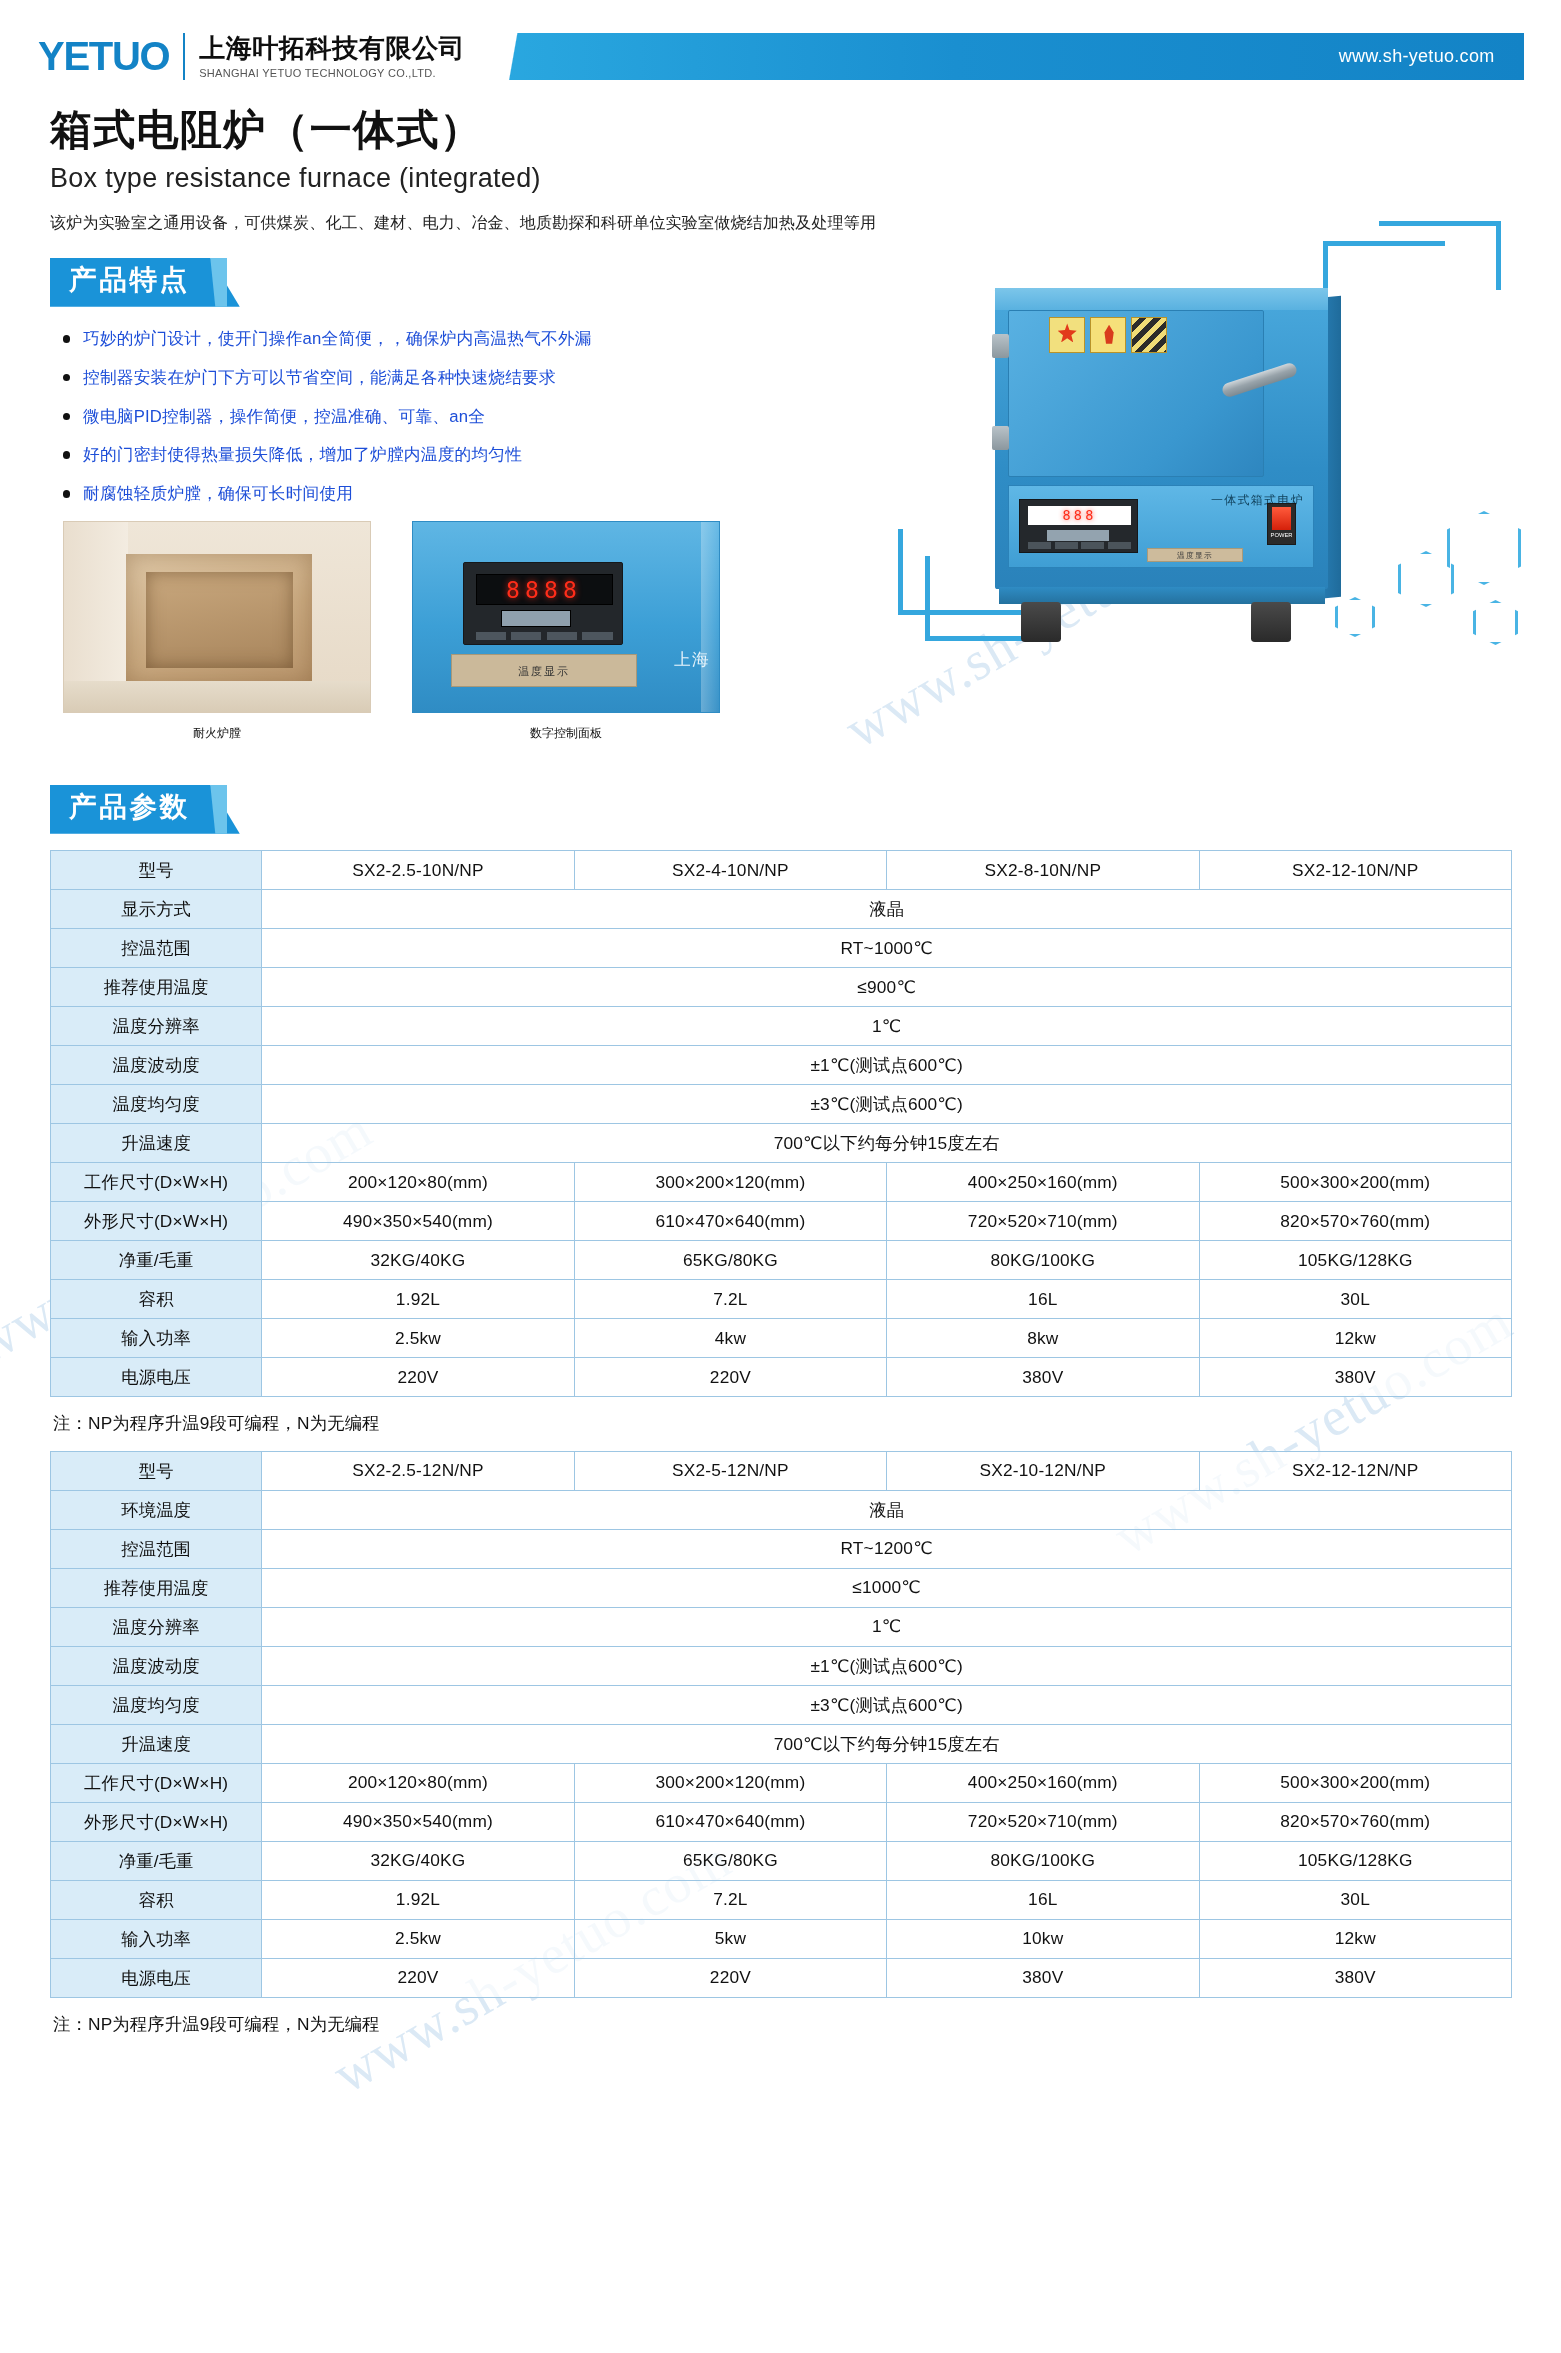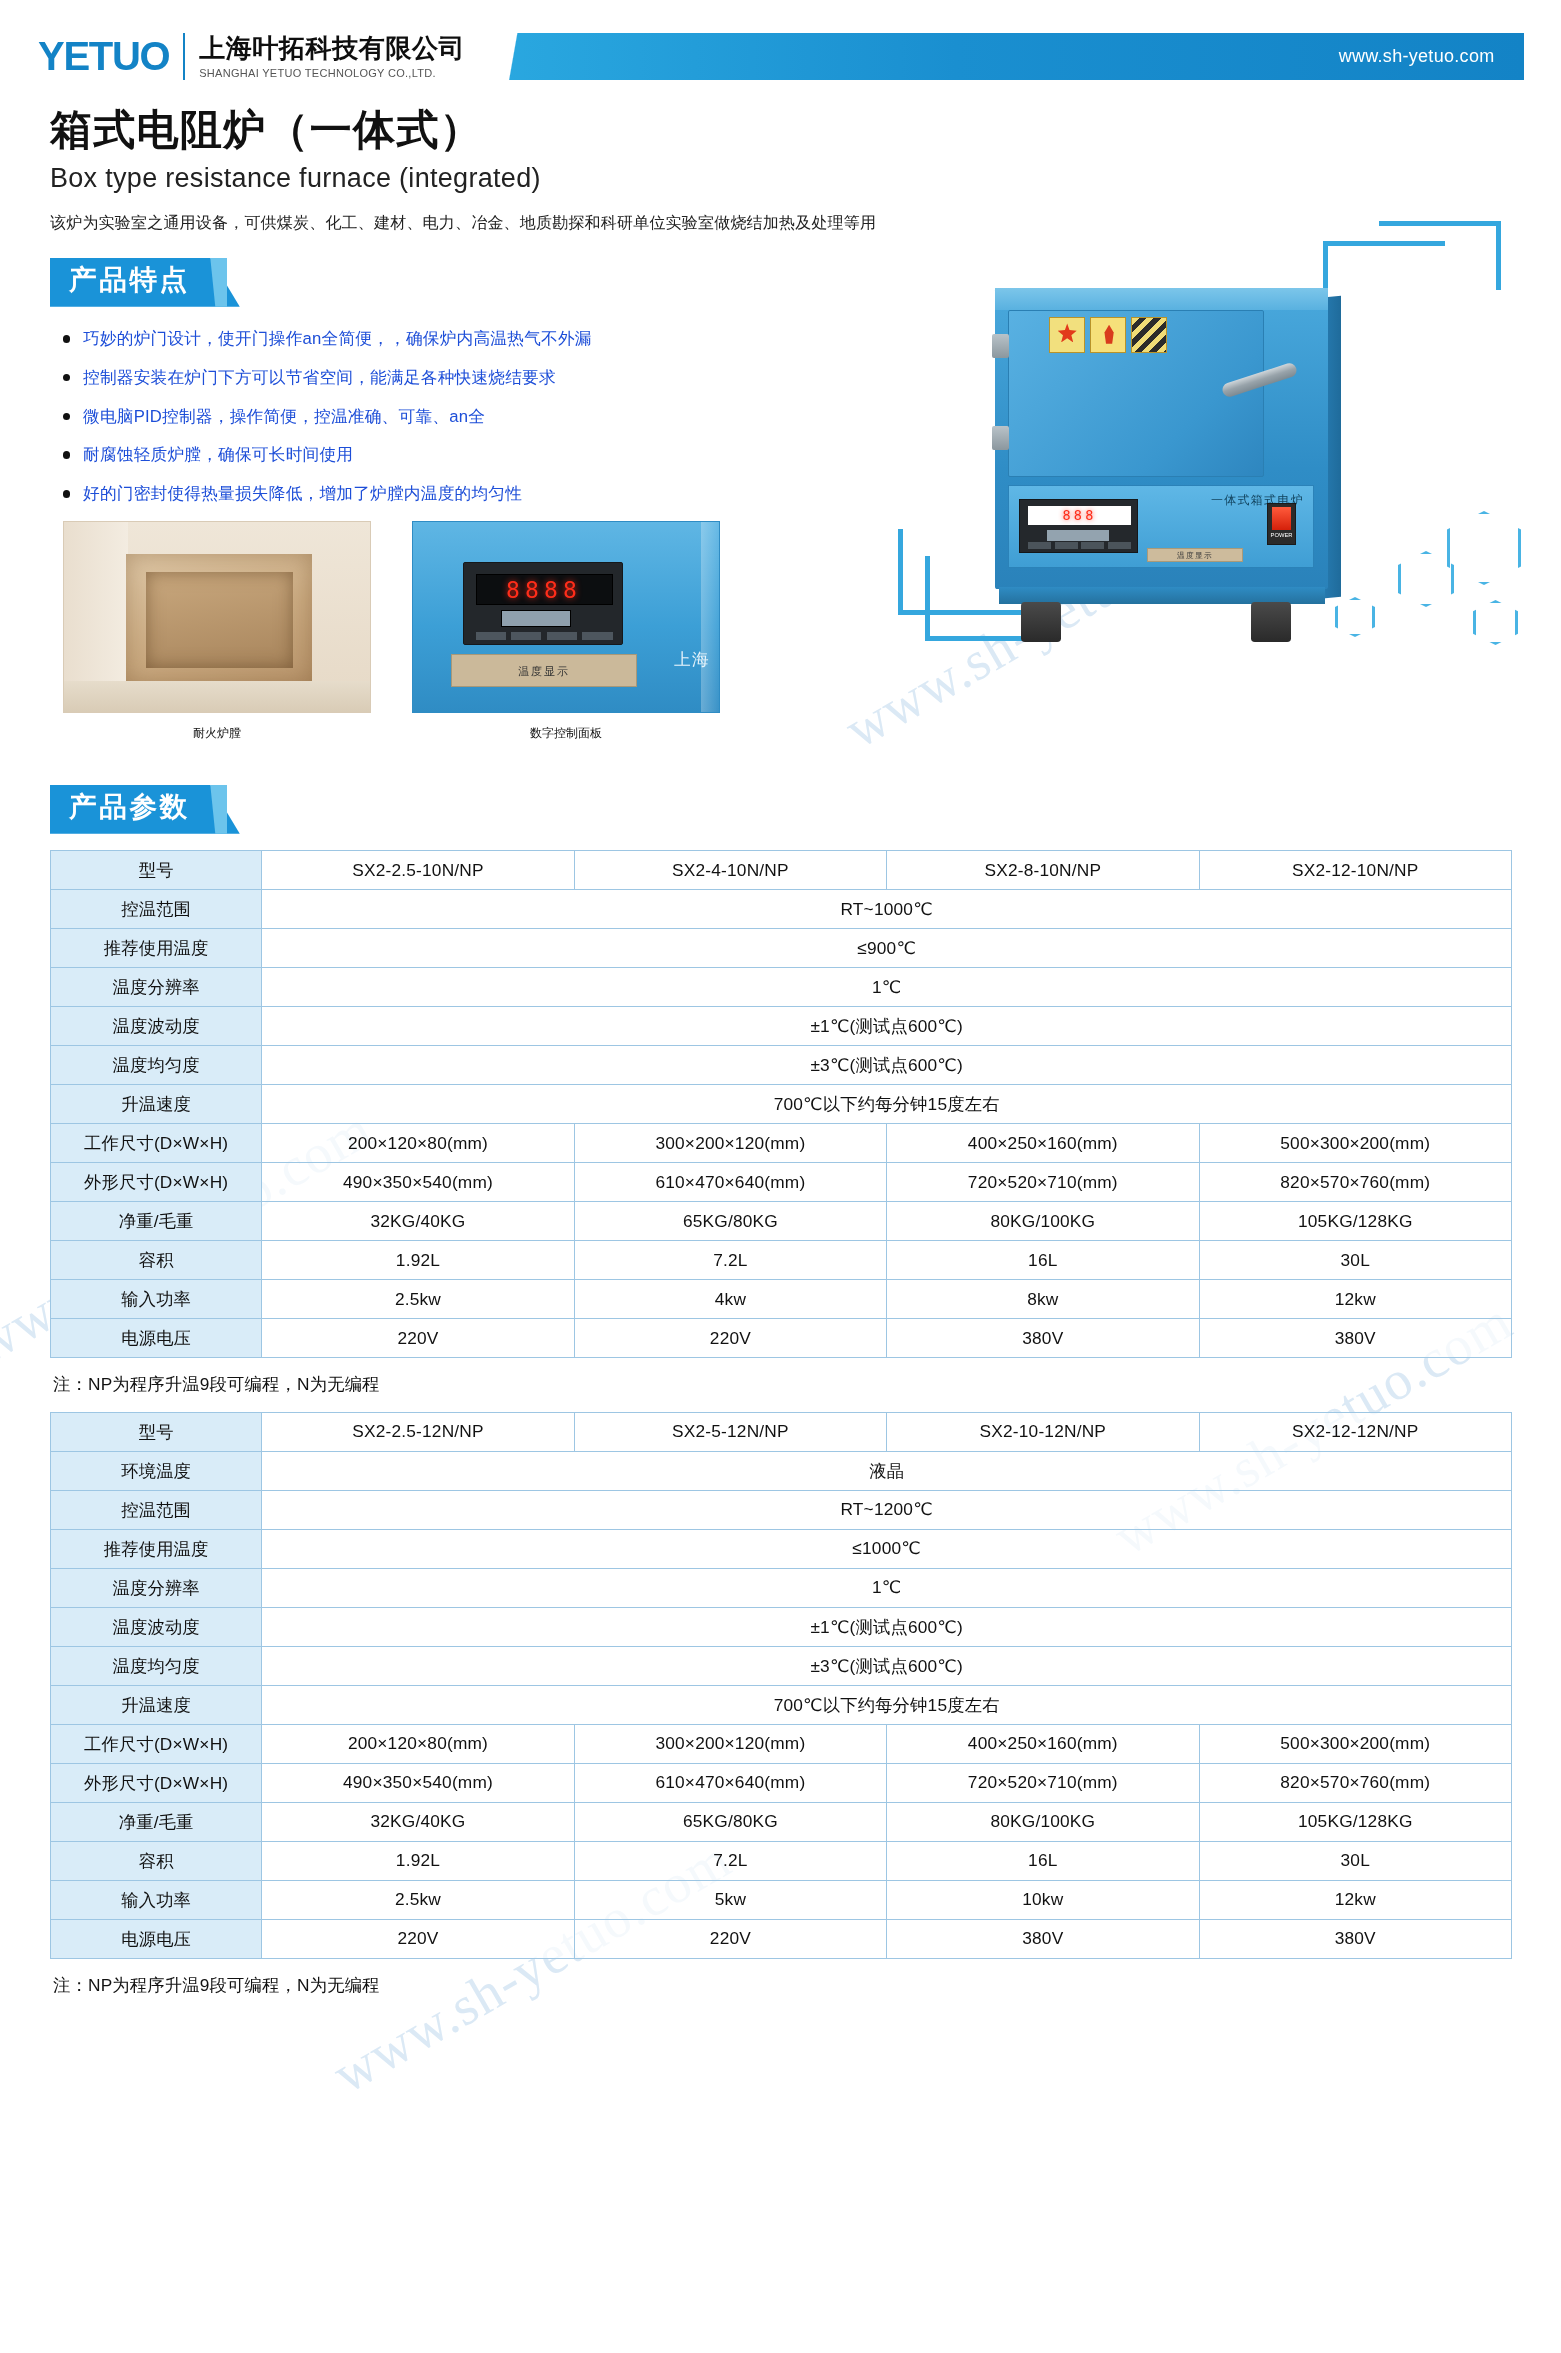--- a/index.html
+++ b/index.html
@@ -536,22 +536,22 @@
   <div class="section-head">
     <span class="bg"></span>
     <span class="bg-accent" style="left:calc(100% - 29.5px);"></span>
     <span class="label">产品特点</span>
   </div>
 
   <ul class="features">
     <li>巧妙的炉门设计，使开门操作an全简便，，确保炉内高温热气不外漏</li>
     <li>控制器安装在炉门下方可以节省空间，能满足各种快速烧结要求</li>
     <li>微电脑PID控制器，操作简便，控温准确、可靠、an全</li>
+    <li>好的门密封使得热量损失降低，增加了炉膛内温度的均匀性</li>
     <li>耐腐蚀轻质炉膛，确保可长时间使用</li>
-    <li>好的门密封使得热量损失降低，增加了炉膛内温度的均匀性</li>
   </ul>
 
   
   <div class="photo-row">
     <div class="photo-item">
       <div class="chamber">
         <div class="shade-l"></div>
         <div class="inner"></div>
         <div class="mouth"></div>
         <div class="shade-b"></div>
@@ -592,20 +592,24 @@
   
   <div class="table-wrap">
     <table class="spec">
       <tbody>
           <tr>
         <td class="head">型号</td>
         <td class="col-2">SX2-2.5-10N/NP</td>
         <td class="col-3">SX2-4-10N/NP</td>
         <td class="col-4">SX2-8-10N/NP</td>
         <td class="col-5">SX2-12-10N/NP</td>
+      </tr>
+      <tr>
+        <td class="head">显示方式</td>
+        <td colspan="4">液晶</td>
       </tr>
       <tr>
         <td class="head">控温范围</td>
         <td colspan="4">RT~1000℃</td>
       </tr>
       <tr>
         <td class="head">推荐使用温度</td>
         <td colspan="4">≤900℃</td>
       </tr>
       <tr>

